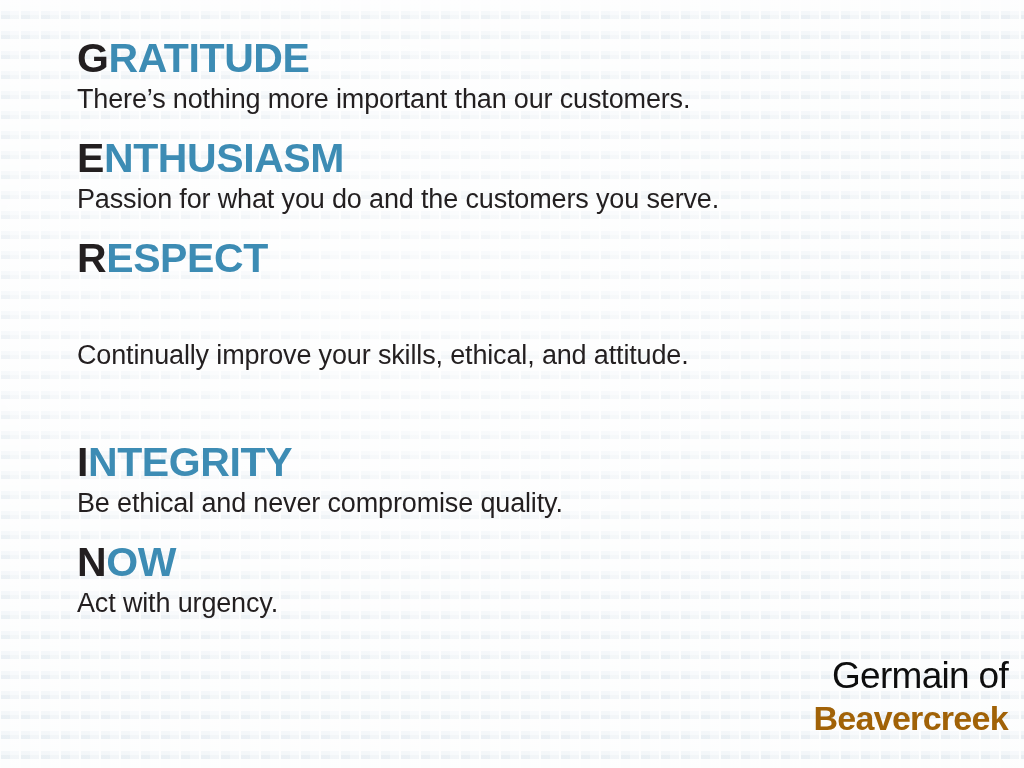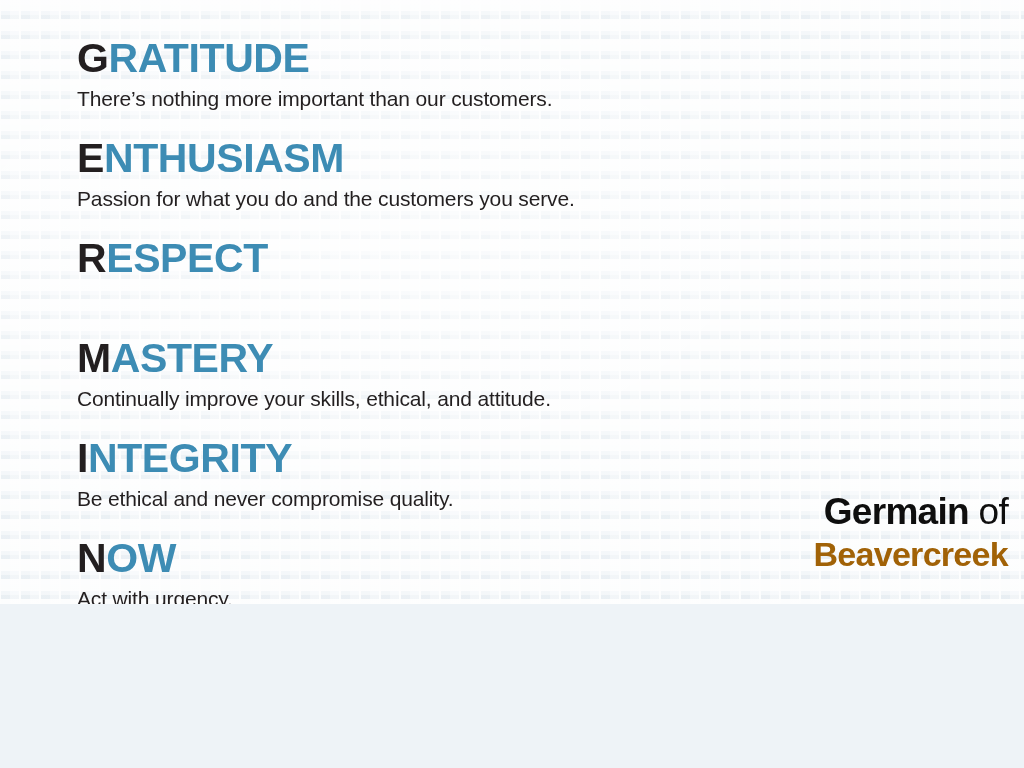--- a/index.html
+++ b/index.html
@@ -11,21 +11,21 @@
     height: 768px;
     overflow: hidden;
     font-family: "Liberation Sans", sans-serif;
     background-color: #eef3f7;
   }
 
   
   #poster {
     position: relative;
     width: 1024px;
-    height: 604px;
+    height: 768px;
     box-sizing: border-box;
     background-color: #eef3f7;
     overflow: hidden;
   }
 
   
   #texture {
     position: absolute;
     inset: 0;
     pointer-events: none;
@@ -81,21 +81,21 @@
     color: #3d8cb4;
     margin: 0;
     white-space: nowrap;
   }
   .value-heading .initial {
     color: #231f20;
   }
   .value-desc {
     font-family: "Liberation Sans", sans-serif;
     font-weight: normal;
-    font-size: 21px;
+    font-size: 27px;
     line-height: 30px;
     letter-spacing: -0.15px;
     color: #231f20;
     margin: 4px 0 0 0;
     white-space: nowrap;
   }
 
   
   #logo {
     position: absolute;
@@ -106,21 +106,21 @@
   }
   #logo-line-1 {
     font-family: "Liberation Sans", sans-serif;
     font-size: 37px;
     line-height: 40px;
     color: #0e0e0e;
     letter-spacing: -0.7px;
     white-space: nowrap;
   }
   #logo-brand {
-    font-weight: bold;
+    font-weight: normal;
   }
   #logo-of {
     font-weight: normal;
   }
   #logo-line-2 {
     font-family: Liberation Sans, sans-serif;
     font-weight: bold;
     font-size: 34px;
     line-height: 44px;
     letter-spacing: -0.7px;
@@ -147,21 +147,20 @@
     <div class="value-block">
       <div class="value-heading"><span class="initial">E</span><span class="rest">NTHUSIASM</span></div>
       <div class="value-desc">Passion for what you do and the customers you serve.</div>
     </div>
 
     <div class="value-block">
       <div class="value-heading"><span class="initial">R</span><span class="rest">ESPECT</span></div>
     </div>
 
     <div class="value-block">
-      <div class="value-heading"><span class="initial">M</span><span class="rest">ASTERY</span></div>
       <div class="value-desc">Continually improve your skills, ethical, and attitude.</div>
     </div>
 
 
     <div class="value-block">
       <div class="value-heading"><span class="initial">I</span><span class="rest">NTEGRITY</span></div>
       <div class="value-desc">Be ethical and never compromise quality.</div>
     </div>
 
     <div class="value-block">

